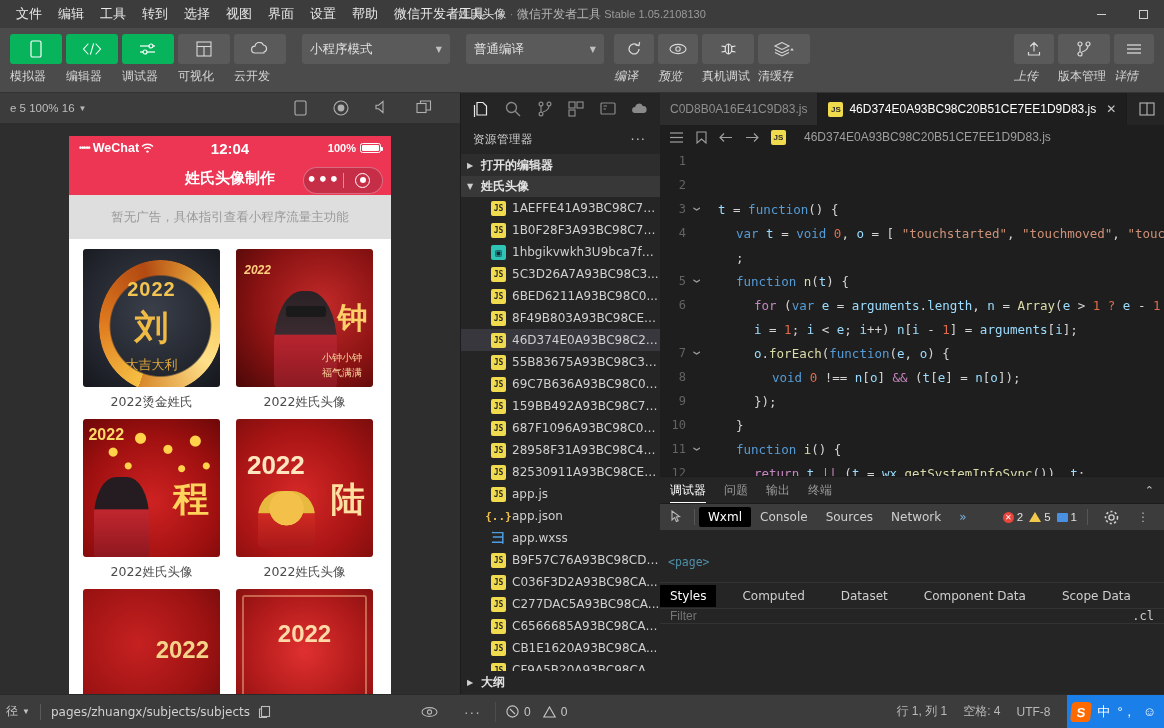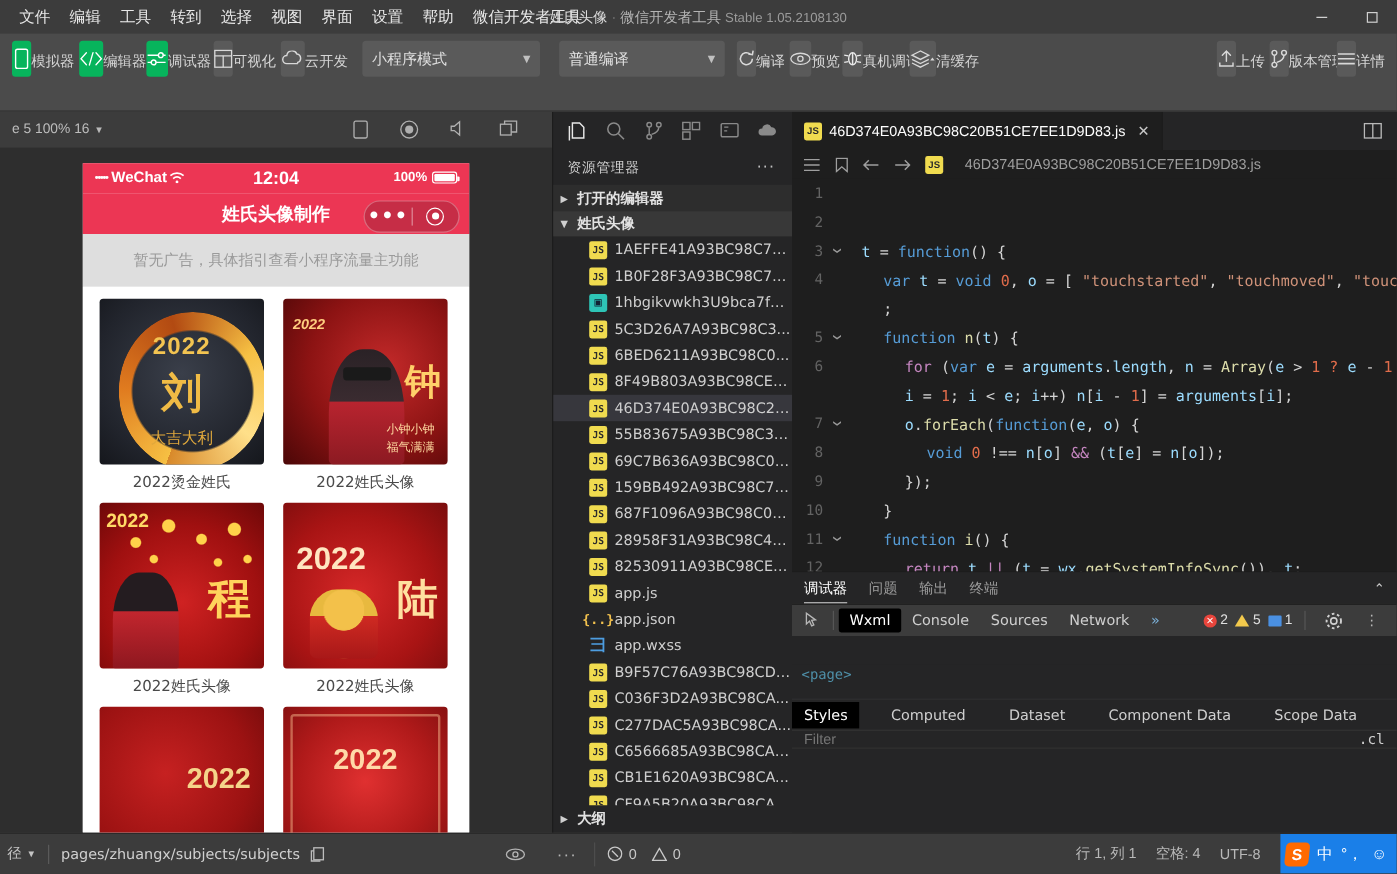--- a/index.html
+++ b/index.html
@@ -30,39 +30,39 @@
   .title-center .ver{ color:#9a9a9a; font-size:11px; }
   .winbtns{ margin-left:auto; display:flex; height:28px; }
   .winbtn{ width:42px; height:28px; display:flex; align-items:center; justify-content:center; color:#d0d0d0; }
 
   
   .toolbar{
     flex:0 0 65px; background:#4b4b4b; display:flex; align-items:flex-start;
     padding:6px 10px 0 10px; position:relative; border-bottom:1px solid #333;
   }
   .tgroup{ display:flex; align-items:flex-start; gap:4px; }
-  .tbtn{ width:52px; display:flex; align-items:center; cursor:default; }
+  .tbtn{ width:52px; display:flex; flex-direction:column; align-items:flex-start; cursor:default; }
   .tbtn .box{
     width:52px; height:30px; border-radius:3px; display:flex; align-items:center; justify-content:center;
     background:#5a5a5a; color:#d8d8d8;
   }
   .tbtn.green .box{ background:#07b45c; color:#ffffff; }
   .tbtn .lbl{ margin-top:4px; font-size:12px; color:#d5d5d5; white-space:nowrap;
     font-family:"DejaVu Sans","Liberation Sans",sans-serif; }
 
   .tsel{
     height:30px; min-width:140px; background:#5a5a5a; border-radius:3px; display:flex;
     align-items:center; padding:0 8px; color:#e0e0e0; font-size:12.5px; margin-left:16px;
     font-family:"DejaVu Sans","Liberation Sans",sans-serif;
   }
   .tsel .caret{ margin-left:auto; font-size:8px; color:#c0c0c0; }
   .tsel.w148{ min-width:148px; }
   .tsel.w138{ min-width:138px; }
 
-  .tsmall{ width:40px; }
+  .tsmall{ width:40px;font-style:italic; }
   .tsmall .box{ width:40px; }
 
   .toolbar-right{ margin-left:auto; display:flex; gap:4px; }
 
   
   .mainrow{ flex:1 1 auto; display:flex; min-height:0; }
 
   
   .simpane{ width:460px; flex:0 0 460px; background:#2e2e2e; display:flex; flex-direction:column; min-height:0; }
   .simbar{
@@ -697,20 +697,23 @@
         </div>
 
       <div class="outline">
         <span class="arr" style="width:14px;color:#cfcfcf;font-size:8px;">▶</span>
         <span>大纲</span>
       </div>
     </div>
 
     <div class="editor">
       <div class="tabs">
+        <div class="tab">
+          <span>C0D8B0A16E41C9D83.js</span>
+        </div>
         <div class="tab active">
           <span class="fi js">JS</span>
           <span>46D374E0A93BC98C20B51CE7EE1D9D83.js</span>
           <span class="x">✕</span>
         </div>
         <div class="tab-split">
           <svg width="16" height="14" viewBox="0 0 16 14">
               <rect x="1" y="1" width="14" height="12" fill="none" stroke="#b9b9b9" stroke-width="1.1"></rect>
               <line x1="8" y1="1" x2="8" y2="13" stroke="#b9b9b9" stroke-width="1.1"></line>
             </svg>

